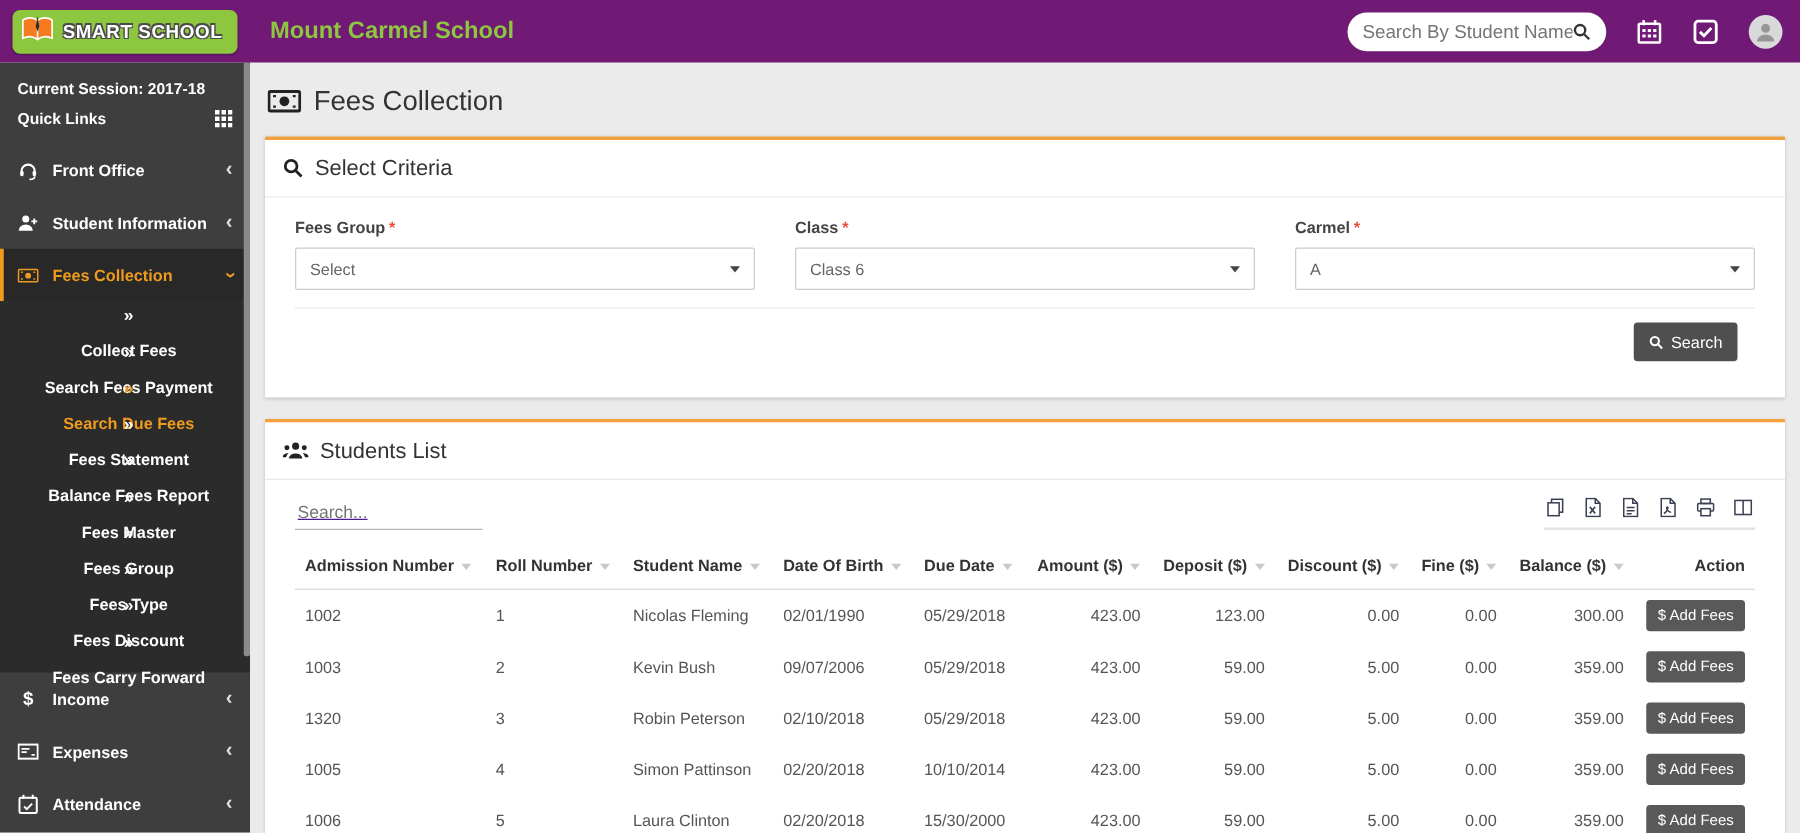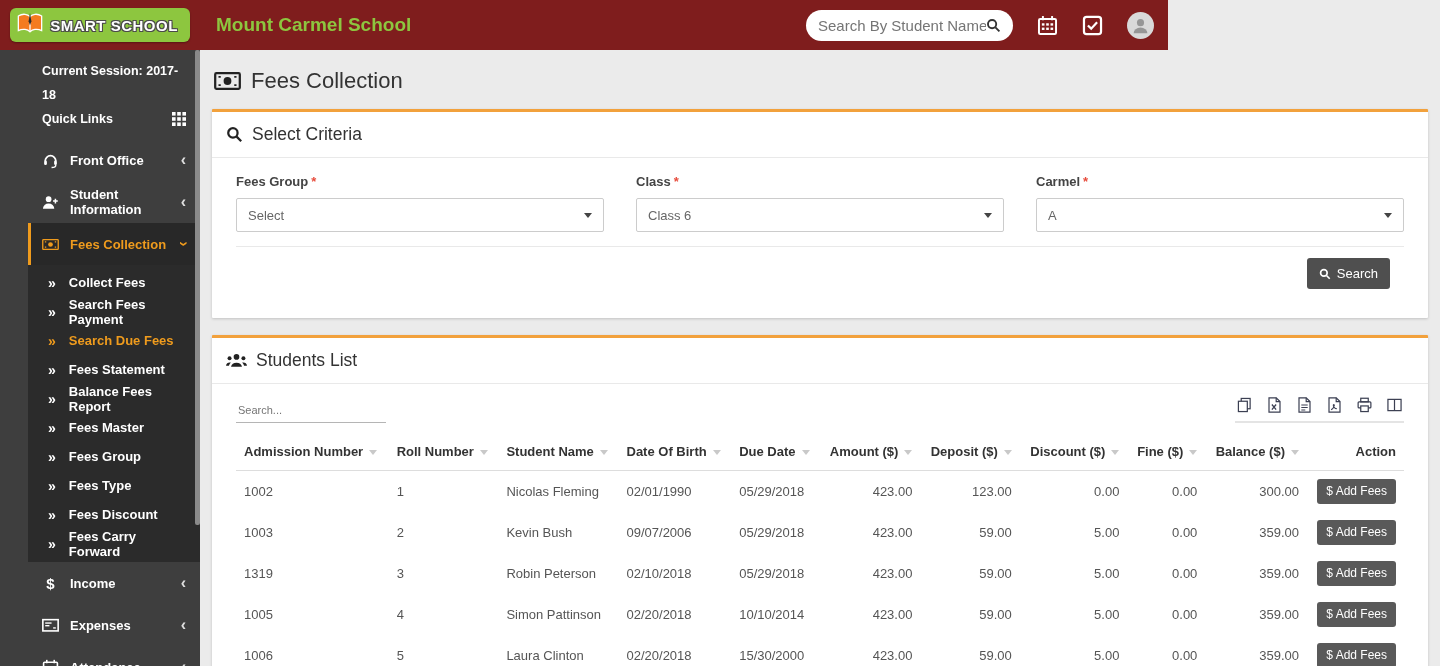--- a/index.html
+++ b/index.html
@@ -1,49 +1,49 @@
 <!DOCTYPE html>
 <html><head>
 <meta charset="utf-8">
 <style>
   * { box-sizing: border-box; margin: 0; padding: 0; }
   html,body { width:1440px; height:666px; overflow:hidden; font-family:"Liberation Sans",sans-serif; background:#ebebeb; }
 
   
-  .header { position:absolute; top:0; left:0; width:1168px; height:50px; background:#7f1d1d; display:flex; align-items:center; z-index:20; }
+  .header { position:absolute; top:0; left:0; width:1440px; height:50px; background:#701a75; display:flex; align-items:center; z-index:20; }
   .logo-wrap { width:200px; display:flex; justify-content:center; align-items:center; }
   .logo { background:#8dc63f; border-radius:6px; padding:3px 12px 3px 6px; display:flex; align-items:center; gap:6px; box-shadow:0 1px 2px rgba(0,0,0,.3); }
   .logo svg { width:28px; height:24px; }
   .logo-text { font-weight:bold; color:#fff; font-size:15px; letter-spacing:.5px; text-shadow:-1px -1px 0 #4a4a4a,1px -1px 0 #4a4a4a,-1px 1px 0 #4a4a4a,1px 1px 0 #4a4a4a; white-space:nowrap; }
   .school-name { color:#8dc63f; font-weight:bold; font-size:19px; margin-left:16px; }
   .header-right { margin-left:auto; display:flex; align-items:center; gap:24px; padding-right:14px; }
   .search-pill { background:#fff; border-radius:16px; height:31px; width:207px; display:flex; align-items:center; padding:0 12px; }
   .search-pill input { border:none; outline:none; flex:1; font-size:15px; color:#555; min-width:0; background:transparent; }
   .search-pill .sicon { color:#333; width:15px; height:15px; flex:0 0 auto; }
   .hicon { color:#fff; width:21px; height:21px; cursor:pointer; }
   .avatar { width:27px; height:27px; border-radius:50%; background:#d9d9d9; display:flex; align-items:center; justify-content:center; overflow:hidden; cursor:pointer; }
   .avatar svg { width:19px; height:19px; }
 
   
-  .sidebar { position:absolute; top:50px; left:0; width:200px; height:616px; background:#3e3e3e; color:#fff; font-size:13px;padding-left:28px; }
+  .sidebar { position:absolute; top:50px; left:0; width:200px; height:616px; background:#3e3e3e; color:#fff; font-size:13px; }
   .scroll-thumb { position:absolute; right:0; top:0; width:5px; height:475px; background:#8a8a8a; border-radius:2px; }
   .session-block { padding:9px 14px 8px; font-weight:bold; font-size:12.5px; line-height:24px; }
   .quick-links { display:flex; justify-content:space-between; align-items:center; cursor:pointer; }
   .quick-links svg { width:14px; height:14px; color:#fff; }
   .menu-item { display:flex; align-items:center; height:42px; padding:0 14px; font-weight:bold; gap:11px; cursor:pointer; }
   .menu-item .mi-icon { width:17px; height:17px; flex:0 0 17px; display:flex; align-items:center; justify-content:center; }
   .menu-item .mi-icon svg { width:17px; height:17px; }
   .dollar-glyph { font-size:15px; font-weight:bold; }
   .chev { margin-left:auto; color:#e0e0e0; font-size:16px; line-height:1; }
   .chev.left::before { content:"‹"; }
   .chev.down::before { content:"›"; display:inline-block; transform:rotate(90deg); }
   .menu-item.active { background:#282828; border-left:3px solid #ef9b1d; padding-left:11px; color:#ef9b1d; }
   .menu-item.active .chev { color:#ef9b1d; }
   .submenu { background:#2b2b2b; padding:3px 0 4px; }
-  .sub-item { display:flex; align-items:center; height:29px; padding:0 14px 0 20px; gap:13px; font-weight:bold; color:#fff; cursor:pointer; }
+  .sub-item { display:flex; align-items:center; height:29px; padding:0 14px 0 20px; gap:13px; font-weight:bold; color:#fff; cursor:pointer;flex-direction:column; }
   .sub-item .dbl::before { content:"»"; font-size:14px; }
   .sub-item.active { color:#ef9b1d; }
 
   
   .main { position:absolute; top:50px; left:200px; width:1240px; height:616px; padding:12px 12px 0; }
   .page-title { font-size:22px; color:#333; display:flex; align-items:center; gap:10px; margin:6px 2px 15px; }
   .page-title svg { width:27px; height:20px; color:#222; }
   .card { background:#fff; border-top:3px solid #f2a13c; box-shadow:0 1px 3px rgba(0,0,0,.18); margin-bottom:17px; border-radius:1px; }
   .card-header { padding:12px 14px; font-size:17.5px; color:#333; display:flex; align-items:center; gap:9px; border-bottom:1px solid #e9e9e9; }
   .card-header svg { color:#222; }
@@ -52,21 +52,21 @@
   .field label { font-size:13px; font-weight:bold; color:#444; display:block; margin-bottom:9px; }
   .req { color:#e74c3c; margin-left:3px; }
   .select { border:1px solid #ccc; height:34px; display:flex; align-items:center; justify-content:space-between; padding:0 11px; color:#666; font-size:13px; border-radius:2px; cursor:pointer; background:#fff; }
   .caret-down { width:0; height:0; border-left:4px solid transparent; border-right:4px solid transparent; border-top:5px solid #444; }
   .card-footer { border-top:1px solid #e9e9e9; padding:11px 14px 13px; display:flex; justify-content:flex-end; margin-top:14px; }
   .btn-dark { background:#4f4f4f; color:#fff; font-size:13px; padding:8px 12px; border-radius:3px; border:none; display:inline-flex; gap:6px; align-items:center; cursor:pointer; }
   .btn-dark svg { width:12px; height:12px; }
 
   
   .table-tools { display:flex; justify-content:space-between; align-items:flex-end; margin-bottom:10px; }
-  .tbl-search input { border:none; border-bottom:1px solid #b5b5b5; font-size:11px; padding:4px 2px 6px; width:150px; outline:none; color:#4c1d95; background:transparent; }
+  .tbl-search input { border:none; border-bottom:1px solid #b5b5b5; font-size:14px; padding:4px 2px 6px; width:150px; outline:none; color:#4c1d95; background:transparent;text-decoration:underline; }
   .export-icons { display:flex; gap:15px; align-items:center; color:#3b3f52; border-bottom:2px solid #e4e4e4; padding:0 2px 8px; }
   .export-icons svg { width:15px; height:16px; cursor:pointer; }
   table { width:100%; border-collapse:collapse; font-size:13px; color:#555; }
   th { text-align:left; font-weight:bold; color:#333; padding:11px 8px; border-bottom:1px solid #ddd; white-space:nowrap;margin-left:48px; }
   th.num { text-align:right; }
   th .sort { display:inline-block; width:0; height:0; border-left:4px solid transparent; border-right:4px solid transparent; border-top:5px solid #c9c9c9; margin-left:6px; vertical-align:middle; }
   td { padding:8px 8px; white-space:nowrap; }
   td.num { text-align:right; }
   td.action, th.action { text-align:right; }
   .add-fees { background:#595959; color:#fff; border:none; border-radius:3px; padding:5px 9px 6px; font-size:12px; cursor:pointer; white-space:nowrap; }
@@ -393,21 +393,21 @@
               <td>09/07/2006</td>
               <td>05/29/2018</td>
               <td class="num">423.00</td>
               <td class="num">59.00</td>
               <td class="num">5.00</td>
               <td class="num">0.00</td>
               <td class="num">359.00</td>
               <td class="action"><button class="add-fees">$ Add Fees</button></td>
           </tr>
           <tr>
-            <td>1319</td>
+            <td>1320</td>
               <td>3</td>
               <td>Robin Peterson</td>
               <td>02/10/2018</td>
               <td>05/29/2018</td>
               <td class="num">423.00</td>
               <td class="num">59.00</td>
               <td class="num">5.00</td>
               <td class="num">0.00</td>
               <td class="num">359.00</td>
               <td class="action"><button class="add-fees">$ Add Fees</button></td>

